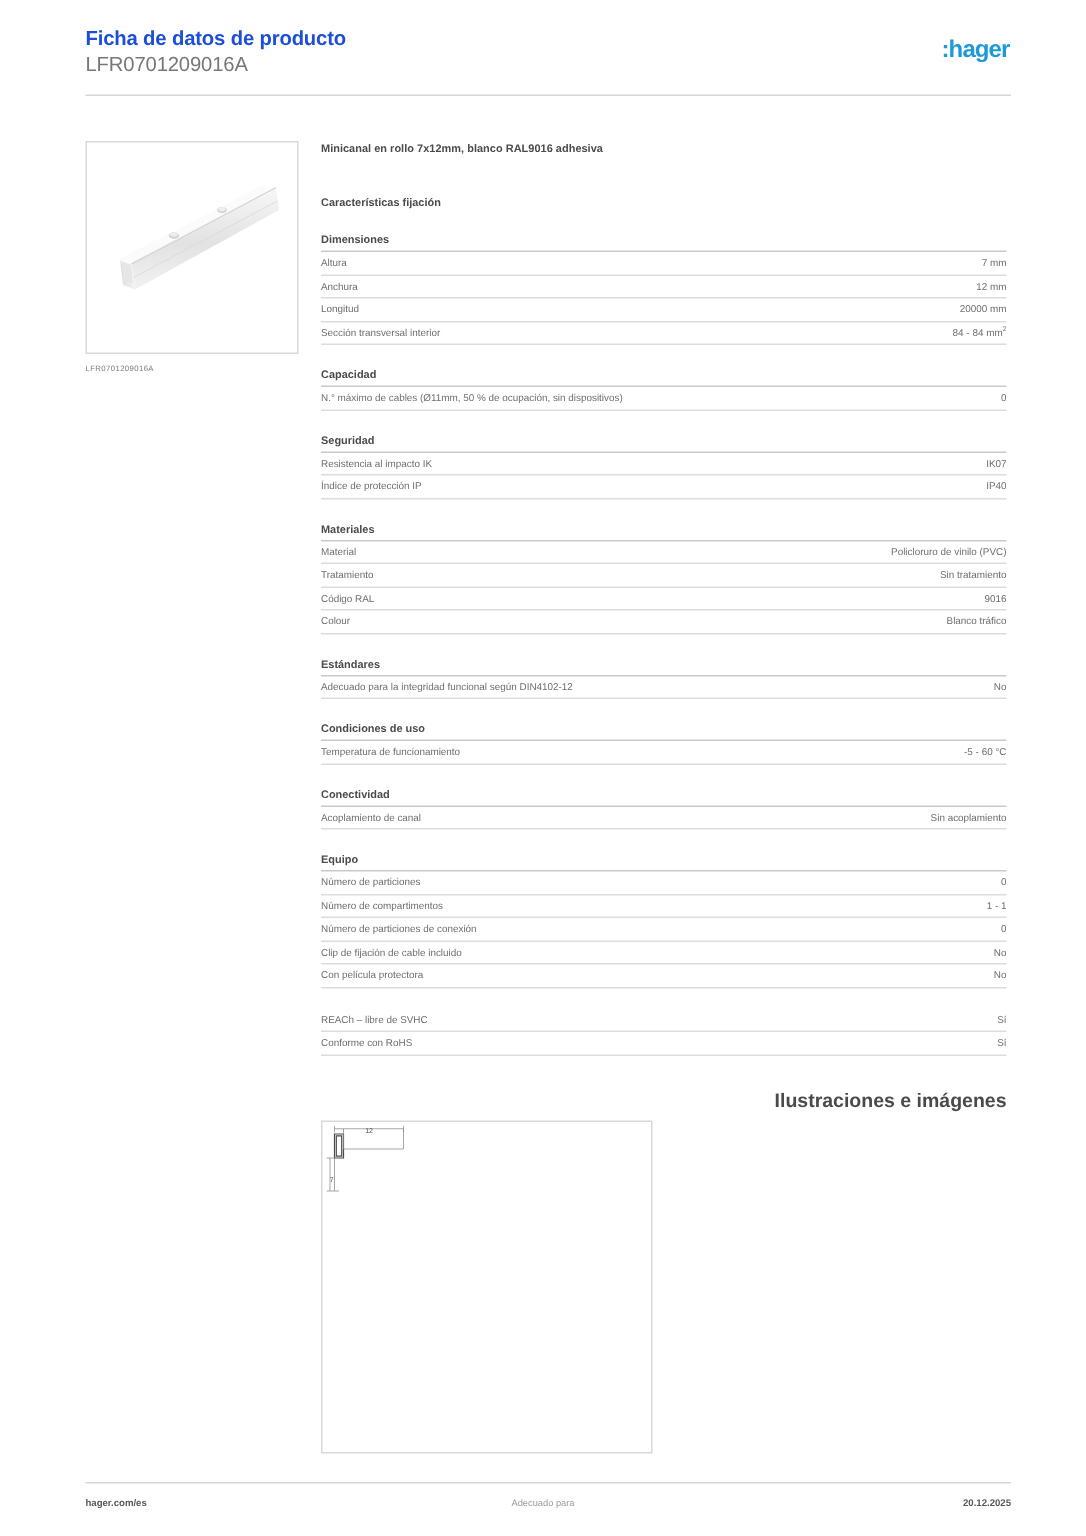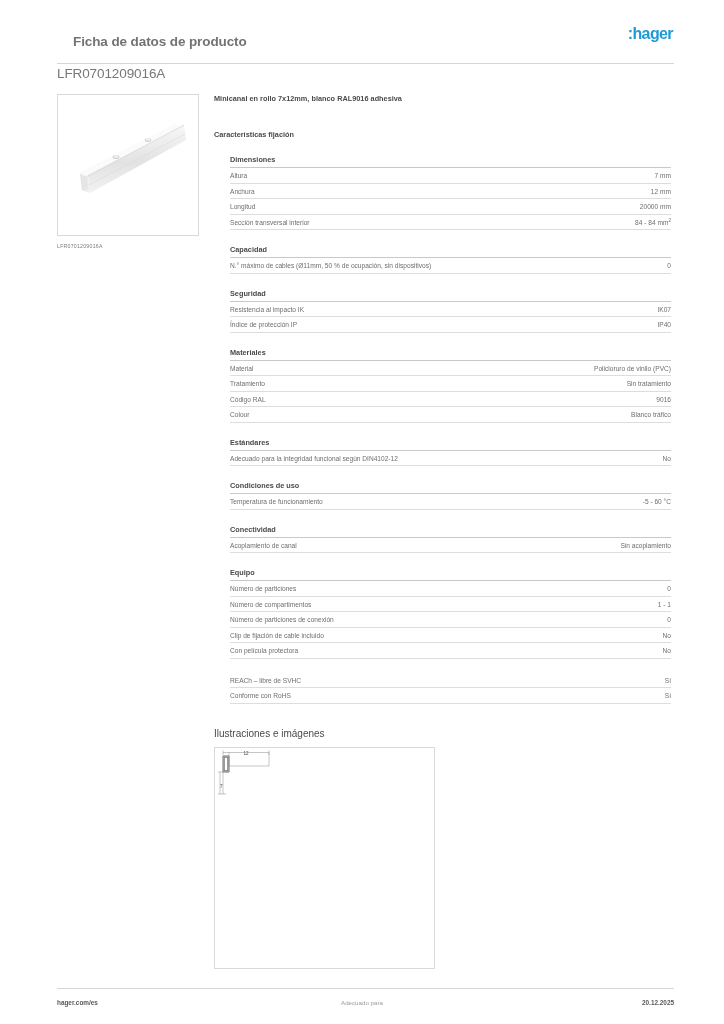--- a/index.html
+++ b/index.html
@@ -28,24 +28,24 @@
   .header {
     position: absolute;
     left: 57px;
     top: 18px;
     width: 616px;
     height: 42px;
   }
   .doc-title {
     font-size: 13.5px;
     font-weight: bold;
-    color: #737373;
+    color: #1d4ed8;
     letter-spacing: -0.1px;
     line-height: 16px;
-    margin: 16px;
+    margin: 0;
   }
   .doc-subtitle {
     font-size: 13.5px;
     font-weight: normal;
     color: #77777a;
     letter-spacing: -0.1px;
     line-height: 16px;
     margin: 1px 0 0 0;
   }
   .logo {
@@ -113,21 +113,20 @@
   .tech-heading {
     font-size: 7.3px;
     font-weight: bold;
     color: #4a4a4c;
     line-height: 10px;
     margin: 26px 0 0 0;
   }
 
   .section {
     margin-top: 14px;
-    margin-left: 16px;
   }
   .section-title {
     font-size: 7.3px;
     font-weight: bold;
     color: #4a4a4c;
     line-height: 11px;
     padding-bottom: 2px;
     border-bottom: 1px solid #c9c9cb;
   }
   table.spec {
@@ -157,25 +156,26 @@
     width: 36%;
   }
   sup {
     font-size: 4.6px;
     vertical-align: super;
     line-height: 0;
   }
 
   
   .illus-heading {
-    font-size: 10px;
-    font-weight: normal;
+    font-size: 13px;
+    font-weight: bold;
     color: #4a4a4c;
     line-height: 10px;
     margin-top: 25px;
+    text-align: right;
   }
   .illus-box {
     margin-top: 8px;
     width: 221px;
     height: 222px;
     border: 1px solid #d9d9db;
     box-sizing: border-box;
     position: relative;
     background: #fff;
   }

